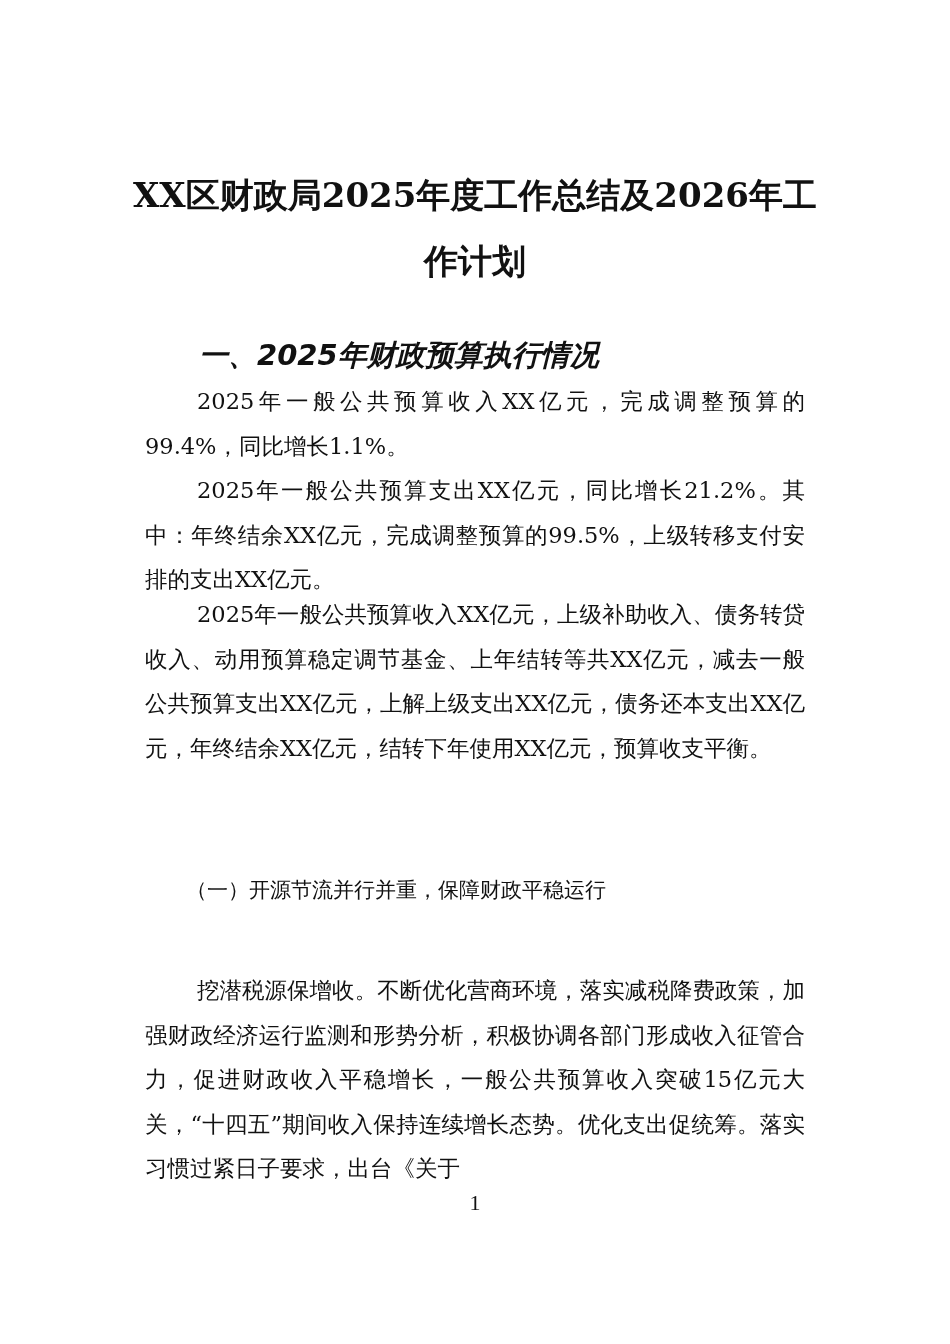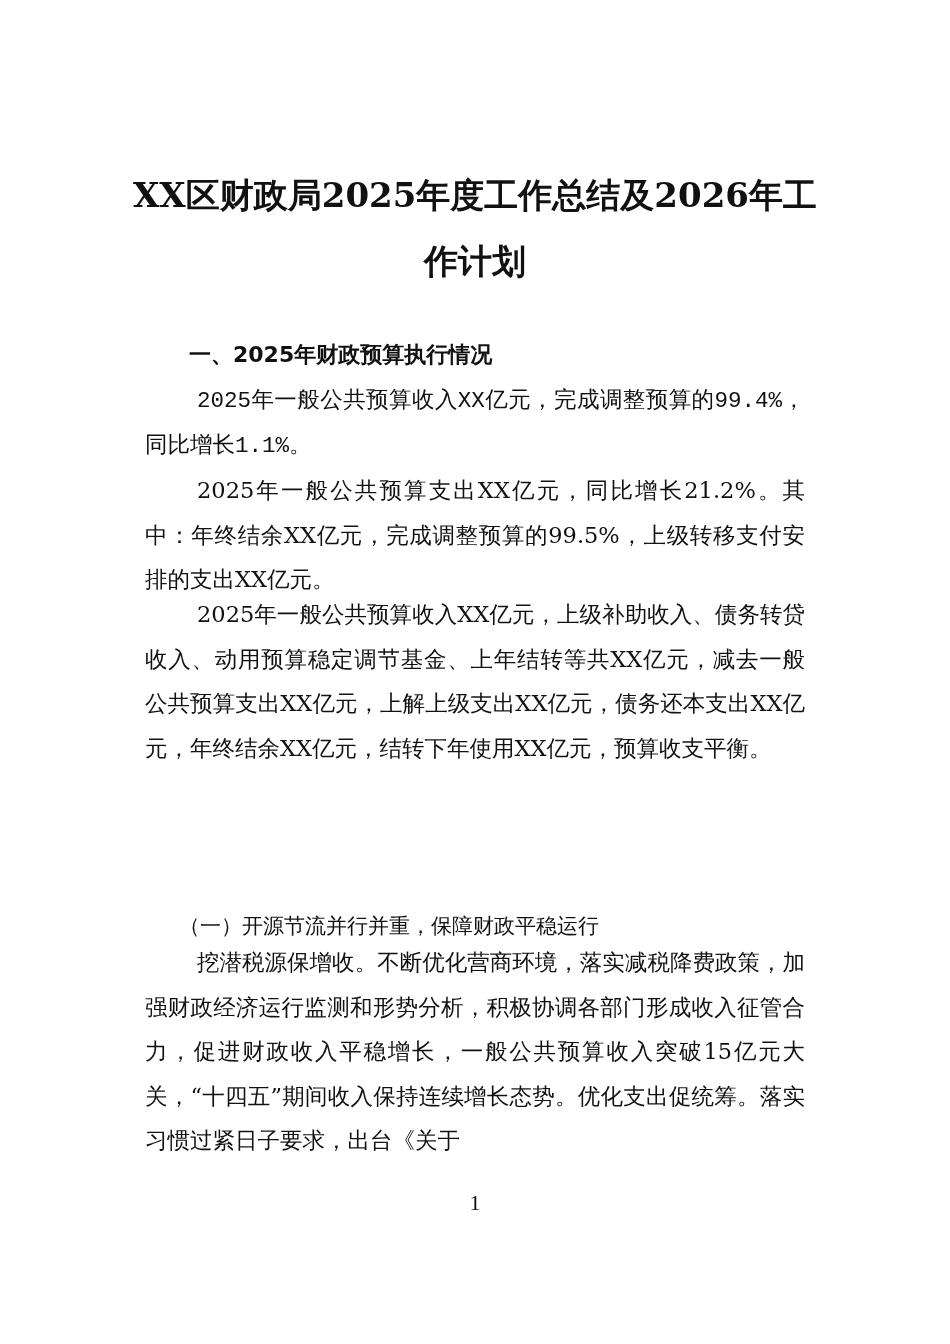--- a/index.html
+++ b/index.html
@@ -7,46 +7,46 @@
     width: 950px; height: 1344px; background: #ffffff; position: relative; overflow: hidden;
     font-family: "DejaVu Serif", "Liberation Serif", serif; color: #111111;
   }
   .page { position: absolute; left: 0; top: 0; width: 868px; height: 1344px; }
   .title {
     position: absolute; left: 130px; width: 690px; text-align: center;
     font-size: 34px; font-weight: bold; line-height: 66px; top: 162px;
     font-family: "DejaVu Serif", "Liberation Serif", serif;
   }
   .h1 {
-    position: absolute; left: 189px; font-size: 22px; font-weight: bold;
-    font-family: "DejaVu Sans", "Liberation Sans", sans-serif; line-height: 30px;
+    position: absolute; left: 199px; font-size: 29px; font-weight: bold;
+    font-family: "DejaVu Sans", "Liberation Sans", sans-serif; line-height: 30px; font-style: italic;
   }
   .h2 {
-    position: absolute; left: 179px; font-size: 21px;
-    font-family: Liberation Sans, sans-serif; line-height: 30px; margin-top: 34px;
+    position: absolute; left: 186px; font-size: 21px;
+    font-family: Liberation Mono, monospace; line-height: 30px;
   }
   .para {
     position: absolute; left: 145px; width: 660px; font-size: 22.5px;
     line-height: 44.6px; text-align: justify; text-indent: 52px;
   }
   .page-number {
     position: absolute; top: 1190px; left: 0; width: 950px; text-align: center;
     font-size: 22px; font-family: "Liberation Serif", serif;
   }
 </style>
 </head>
 <body>
 
 <div class="page">
   <div class="title">XX区财政局2025年度工作总结及2026年工作计划</div>
 
   <div class="h1" style="top:340px;">一、2025年财政预算执行情况</div>
 
-  <div class="para" style="top:379px;font-family:Liberation Mono, monospace;">2025年一般公共预算收入XX亿元，完成调整预算的99.4%，同比增长1.1%。</div>
+  <div class="para" style="top:379px;">2025年一般公共预算收入XX亿元，完成调整预算的99.4%，同比增长1.1%。</div>
   <div class="para" style="top:468px;">2025年一般公共预算支出XX亿元，同比增长21.2%。其中：年终结余XX亿元，完成调整预算的99.5%，上级转移支付安排的支出XX亿元。</div>
   <div class="para" style="top:592px;">2025年一般公共预算收入XX亿元，上级补助收入、债务转贷收入、动用预算稳定调节基金、上年结转等共XX亿元，减去一般公共预算支出XX亿元，上解上级支出XX亿元，债务还本支出XX亿元，年终结余XX亿元，结转下年使用XX亿元，预算收支平衡。</div>
 
   <div class="h2" style="top:877px;">（一）开源节流并行并重，保障财政平稳运行</div>
 
-  <div class="para" style="top:940px;">挖潜税源保增收。不断优化营商环境，落实减税降费政策，加强财政经济运行监测和形势分析，积极协调各部门形成收入征管合力，促进财政收入平稳增长，一般公共预算收入突破15亿元大关，“十四五”期间收入保持连续增长态势。优化支出促统筹。落实习惯过紧日子要求，出台《关于</div>
+  <div class="para" style="top:968px;">挖潜税源保增收。不断优化营商环境，落实减税降费政策，加强财政经济运行监测和形势分析，积极协调各部门形成收入征管合力，促进财政收入平稳增长，一般公共预算收入突破15亿元大关，“十四五”期间收入保持连续增长态势。优化支出促统筹。落实习惯过紧日子要求，出台《关于</div>
 
   <div class="page-number">1</div>
 </div>
 
 </body></html>

